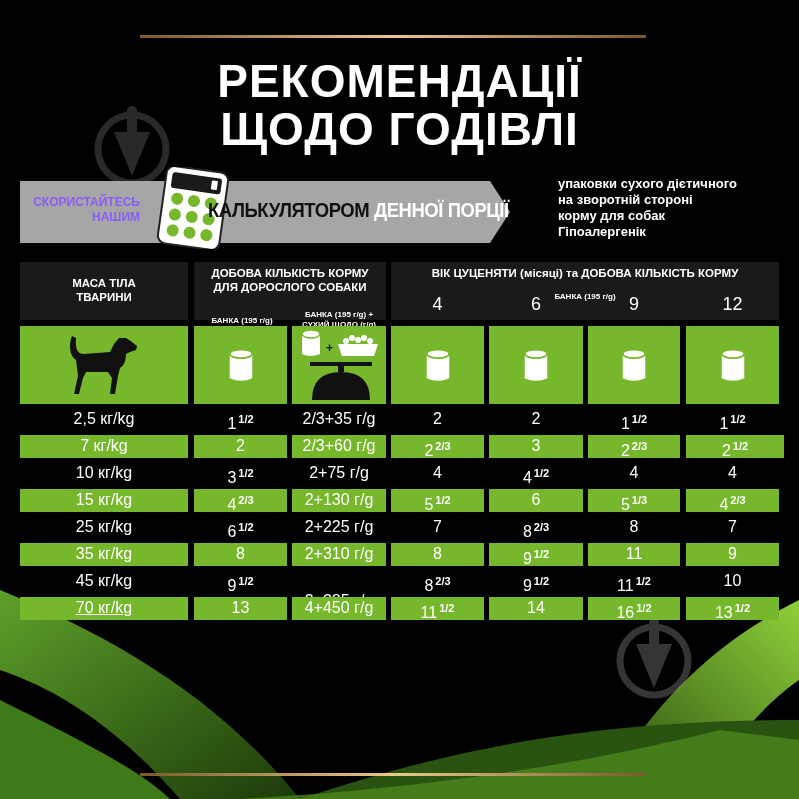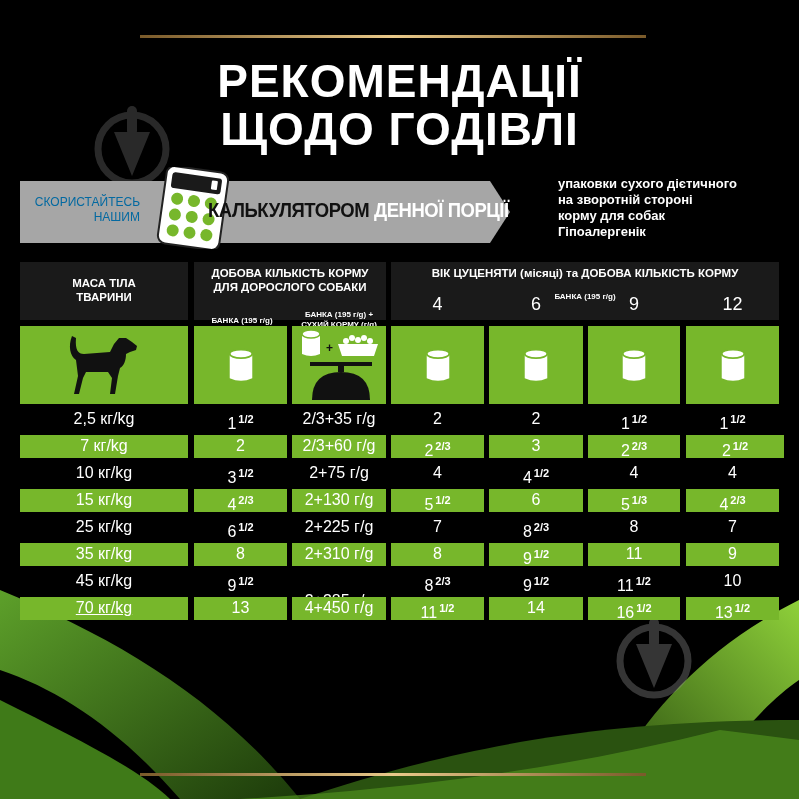--- a/index.html
+++ b/index.html
@@ -3,21 +3,21 @@
 <meta charset="utf-8">
 <style>
   html,body{margin:0;padding:0;}
   body{width:799px;height:799px;background:#000;position:relative;overflow:hidden;font-family:"Liberation Sans","DejaVu Sans",sans-serif;color:#fff;}
   .bg-swoosh{position:absolute;left:0;top:0;width:799px;height:799px;z-index:0;}
   .gold-line{position:absolute;height:3px;background:linear-gradient(90deg,#7a5a2a,#e9c98a 50%,#7a5a2a);z-index:2;}
   .title{position:absolute;left:0;width:799px;text-align:center;font-weight:bold;font-size:46px;line-height:52px;letter-spacing:1px;z-index:2;}
   .watermark{position:absolute;z-index:1;opacity:.35;}
   .banner{position:absolute;left:20px;top:181px;width:490px;height:62px;z-index:2;}
   .banner-shape{position:absolute;left:0;top:0;}
-  .banner-small{position:absolute;left:10px;top:14px;width:110px;text-align:right;font-size:12px;font-weight:normal;color:#0369a1;line-height:15px;}
+  .banner-small{position:absolute;left:10px;top:14px;width:110px;text-align:right;font-size:12px;font-weight:bold;color:#8b5cf6;line-height:15px;}
   .calc{position:absolute;left:136px;top:-14px;width:74px;height:82px;}
   .banner-big{position:absolute;left:188px;top:17px;font-size:21px;font-weight:bold;letter-spacing:-0.5px;transform:scaleX(.88);transform-origin:left;white-space:nowrap;}
   .banner-big .dark{color:#111;}
   .banner-big .light{color:#fff;}
   .side-note{position:absolute;left:558px;top:176px;width:240px;font-size:13px;font-weight:bold;line-height:16px;z-index:2;}
   .table{position:absolute;left:20px;top:262px;z-index:2;}
   .cell{position:absolute;box-sizing:border-box;text-align:center;}
   .hdr{background:#1a1a1a;}
   .hdr-title{font-weight:bold;font-size:11.5px;line-height:14px;}
   .hdr-sub{font-weight:bold;font-size:8px;line-height:10px;margin-top:12px;}
@@ -108,21 +108,21 @@
 <div class="table" id="feed-table">
 
   <div class="cell hdr" style="left:0;top:0;width:168px;height:58px;">
     <div class="hdr-title" style="padding:14px 30px 0;">МАСА ТІЛА ТВАРИНИ</div>
   </div>
   <div class="cell hdr" style="left:174px;top:0;width:192px;height:58px;">
     <div class="hdr-title" style="padding:4px 14px 0;">ДОБОВА КІЛЬКІСТЬ КОРМУ ДЛЯ ДОРОСЛОГО СОБАКИ</div>
     <div class="hdr-sub" style="position:absolute;left:4px;top:42px;width:88px;">БАНКА (195 г/g)</div>
     <div class="hdr-sub" style="position:absolute;left:98px;top:36px;width:94px;">
       <div>БАНКА (195 г/g) +</div>
-      <div>СУХИЙ КОРМУ (г/g)</div>
+      <div>СУХИЙ ЩОДО (г/g)</div>
     </div>
   </div>
   <div class="cell hdr" style="left:371px;top:0;width:388px;height:58px;">
     <div class="hdr-title" style="padding-top:4px;">ВІК ЦУЦЕНЯТИ (місяці) та ДОБОВА КІЛЬКІСТЬ КОРМУ</div>
     <div class="hdr-sub">БАНКА (195 г/g)</div>
     <div style="position:absolute;left:0;top:32px;width:388px;height:22px;">
       <div class="age" style="position:absolute;left:0;width:93px;">4</div>
       <div class="age" style="position:absolute;left:98px;width:94px;">6</div>
       <div class="age" style="position:absolute;left:197px;width:92px;">9</div>
       <div class="age" style="position:absolute;left:295px;width:93px;">12</div>

